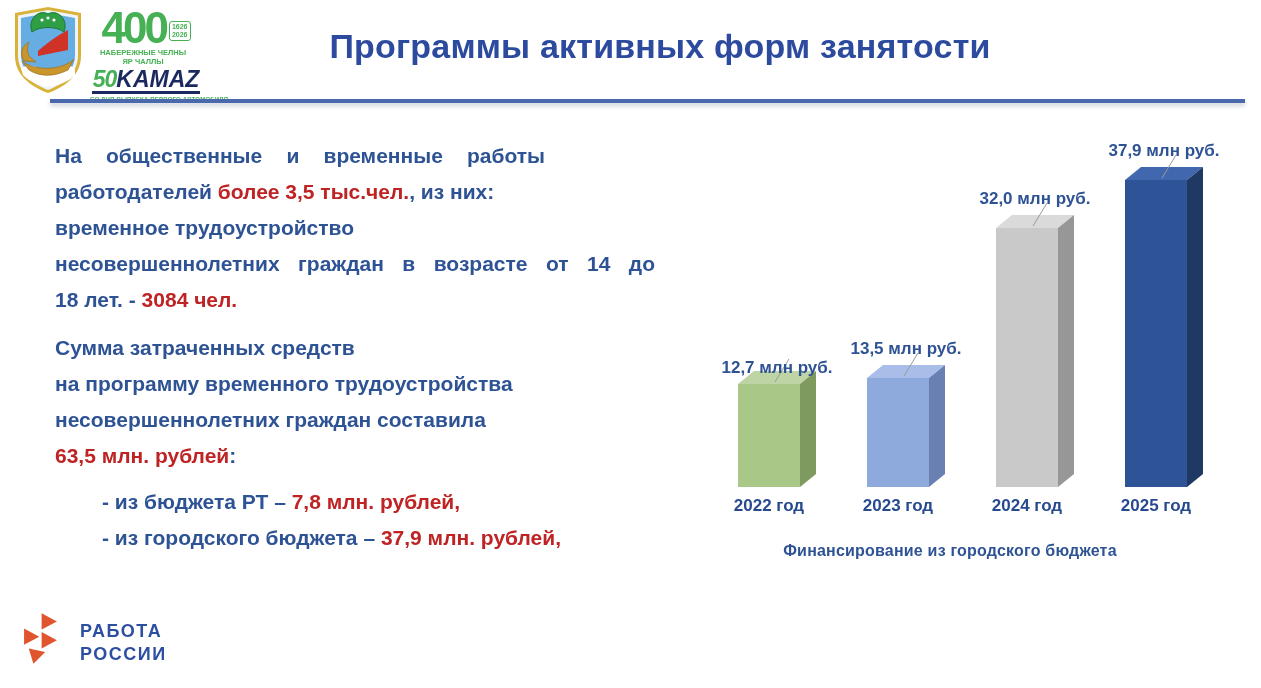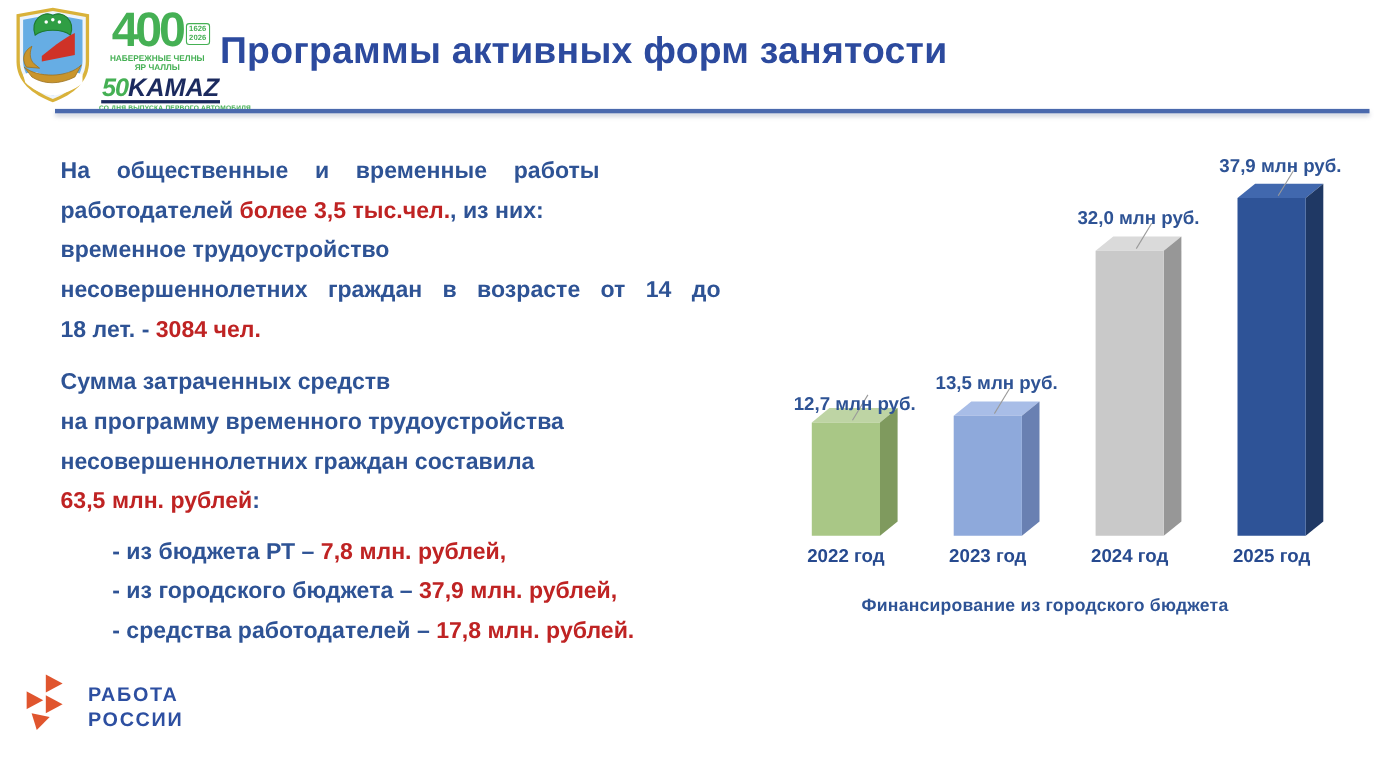--- a/index.html
+++ b/index.html
@@ -13,21 +13,21 @@
   .a-top{display:flex; justify-content:center; align-items:center;}
   .a-400{font-size:44px; line-height:40px; letter-spacing:-3px; color:var(--green-logo);}
   .a-years{margin:5px 0 0 3px; font-size:7px; line-height:8px; color:var(--green-logo);
            border:1px solid var(--green-logo); border-radius:3px; padding:1px 2px; text-align:center;}
   .a-city{font-size:7.5px; line-height:9px; color:var(--green-logo); text-align:center; margin:0 6px 2px 0;}
   .a-kamaz-row{display:flex; justify-content:center; align-items:baseline;
                border-bottom:3px solid var(--navy-logo); padding-bottom:1px; margin:0 2px;}
   .a-50{font-size:23px; line-height:22px; font-style:italic; letter-spacing:-1px; color:var(--green-logo);}
   .a-kamaz{font-size:23px; line-height:22px; font-style:italic; color:var(--navy-logo);}
   .a-sub{font-size:6px; line-height:7px; color:var(--green-logo); margin-top:2px; letter-spacing:.2px; white-space:nowrap;}
-  .title{position:absolute; left:200px; top:26px; width:920px; text-align:left;
+  .title{position:absolute; left:200px; top:26px; width:920px; text-align:center;
          font-size:34px; line-height:40px; color:var(--title-blue); letter-spacing:.2px;}
   .rule{position:absolute; left:50px; top:99px; width:1195px; height:4px;
         background:var(--rule-blue); box-shadow:0 3px 4px rgba(110,120,150,.35);}
   
   .textcol{position:absolute; left:55px; top:138px; width:620px;
            font-size:21px; line-height:36px; color:var(--blue);}
   .para{margin:0;}
   .p3{margin-top:12px;}
   .p4{margin-top:10px;margin-left:47px;}
   .line{white-space:nowrap;}
@@ -103,21 +103,20 @@
       </div>
     <div class="para p3">
         <div class="line"><span>Сумма затраченных средств</span></div>
         <div class="line"><span>на программу временного трудоустройства</span></div>
         <div class="line"><span>несовершеннолетних граждан составила</span></div>
         <div class="line"><span style="color: rgb(191, 35, 35);">63,5 млн. рублей</span><span>:</span></div>
       </div>
     <div class="para p4">
         <div class="line"><span>- из бюджета РТ – </span><span style="color: rgb(191, 35, 35);">7,8 млн. рублей,</span></div>
         <div class="line"><span>- из городского бюджета – </span><span style="color: rgb(191, 35, 35);">37,9 млн. рублей,</span></div>
-        <div class="line"><span>- средства работодателей – </span><span style="color: rgb(191, 35, 35);">17,8 млн. рублей.</span></div>
       </div>
   </div>
 
   <div class="chart">
     <svg id="chart-svg" width="548" height="368">
         <g>
           <polygon points="38,246 54,233 116,233 100,246" fill="#bed4a4"></polygon>
           <polygon points="100,246 116,233 116,336 100,349" fill="#7f9a5e"></polygon>
           <polygon points="38,246 100,246 100,349 38,349" fill="#a9c786"></polygon>
           <line x1="89" y1="221" x2="75" y2="244" stroke="#9a9a9a" stroke-width="1"></line>

